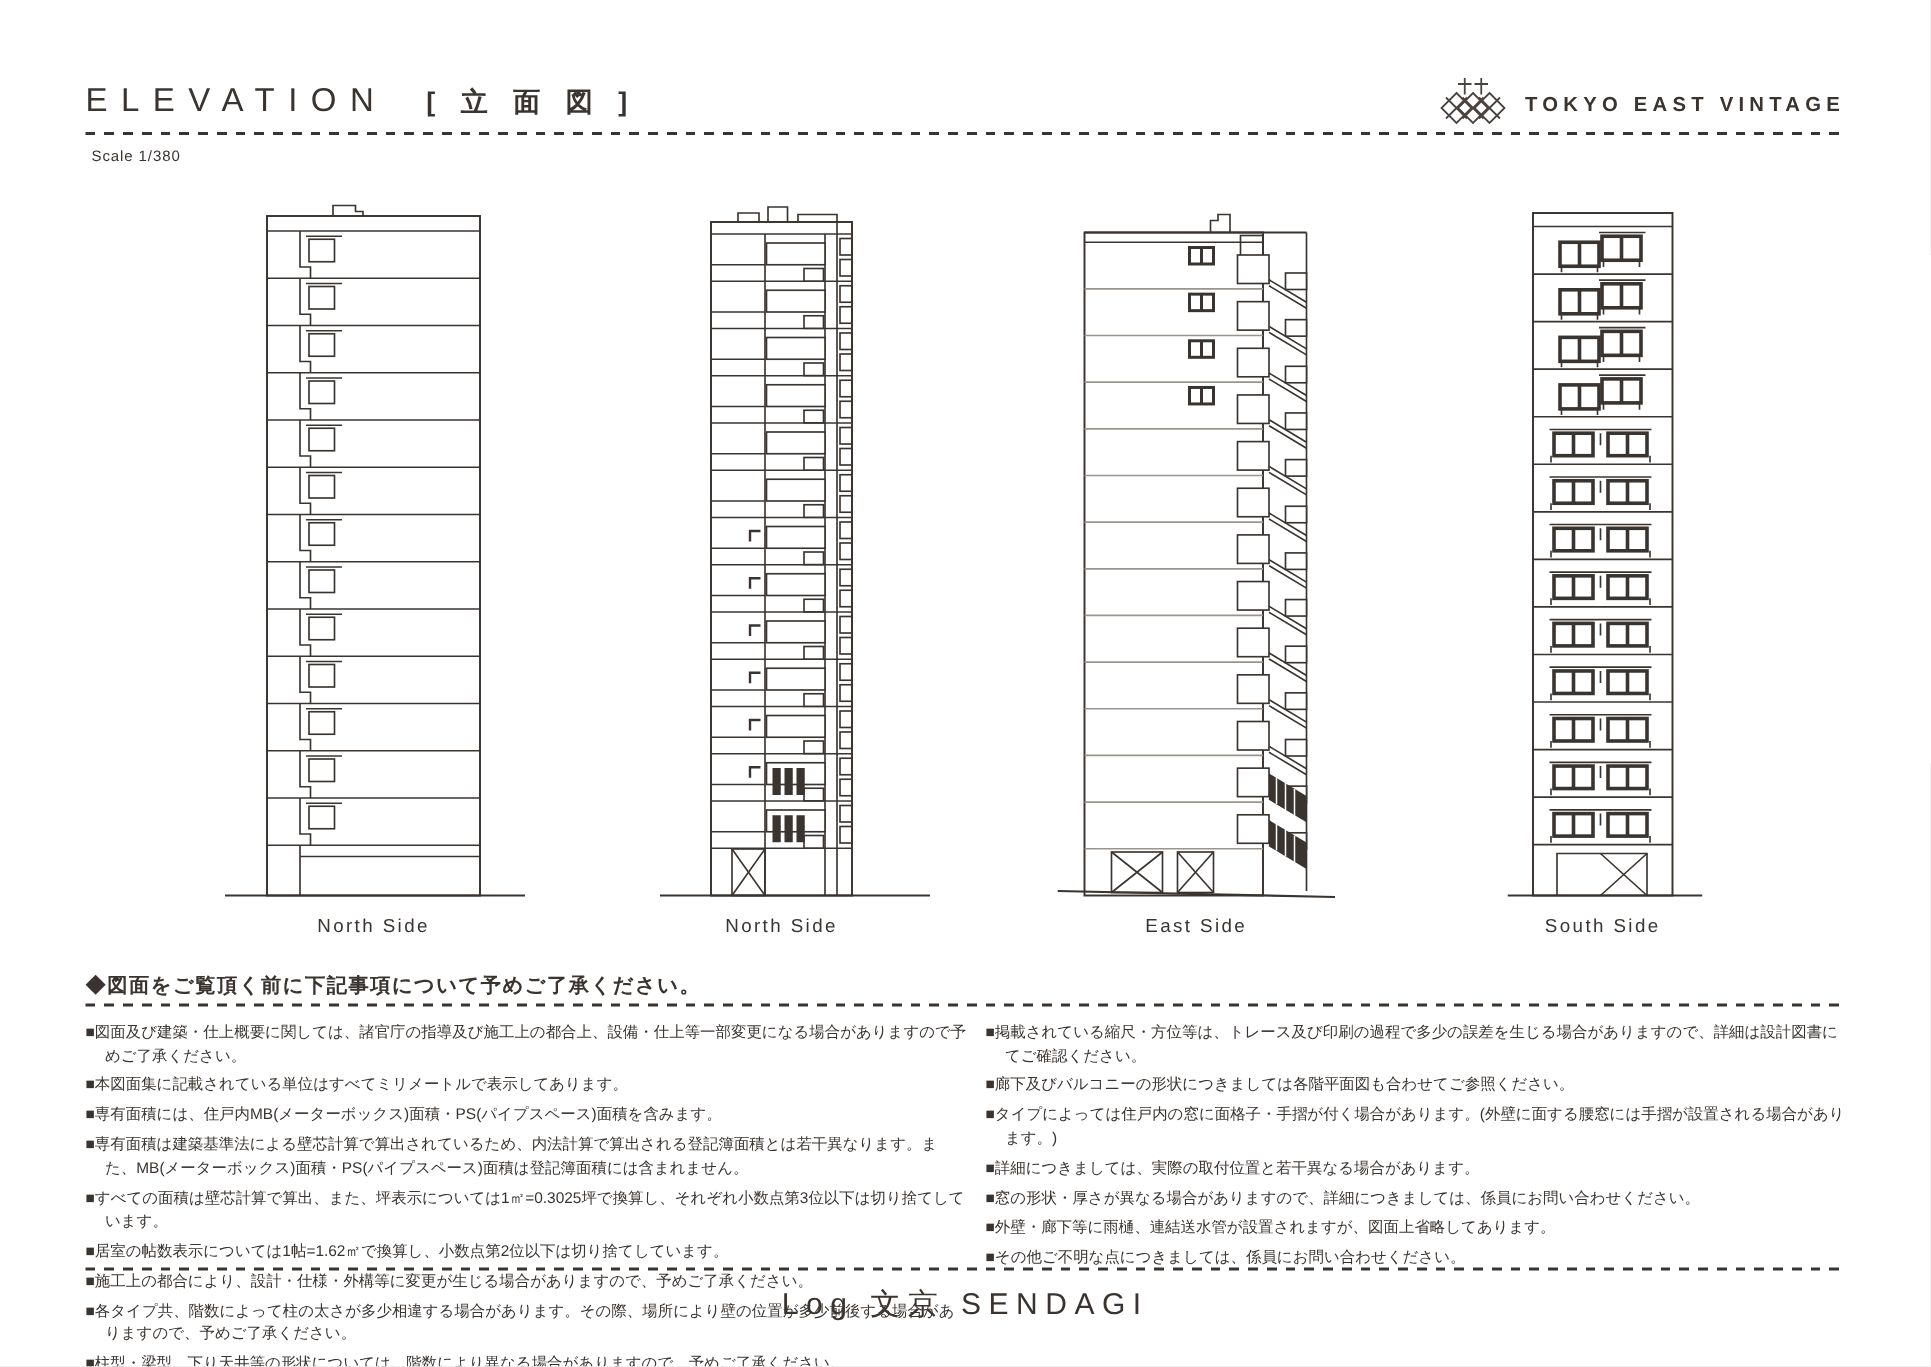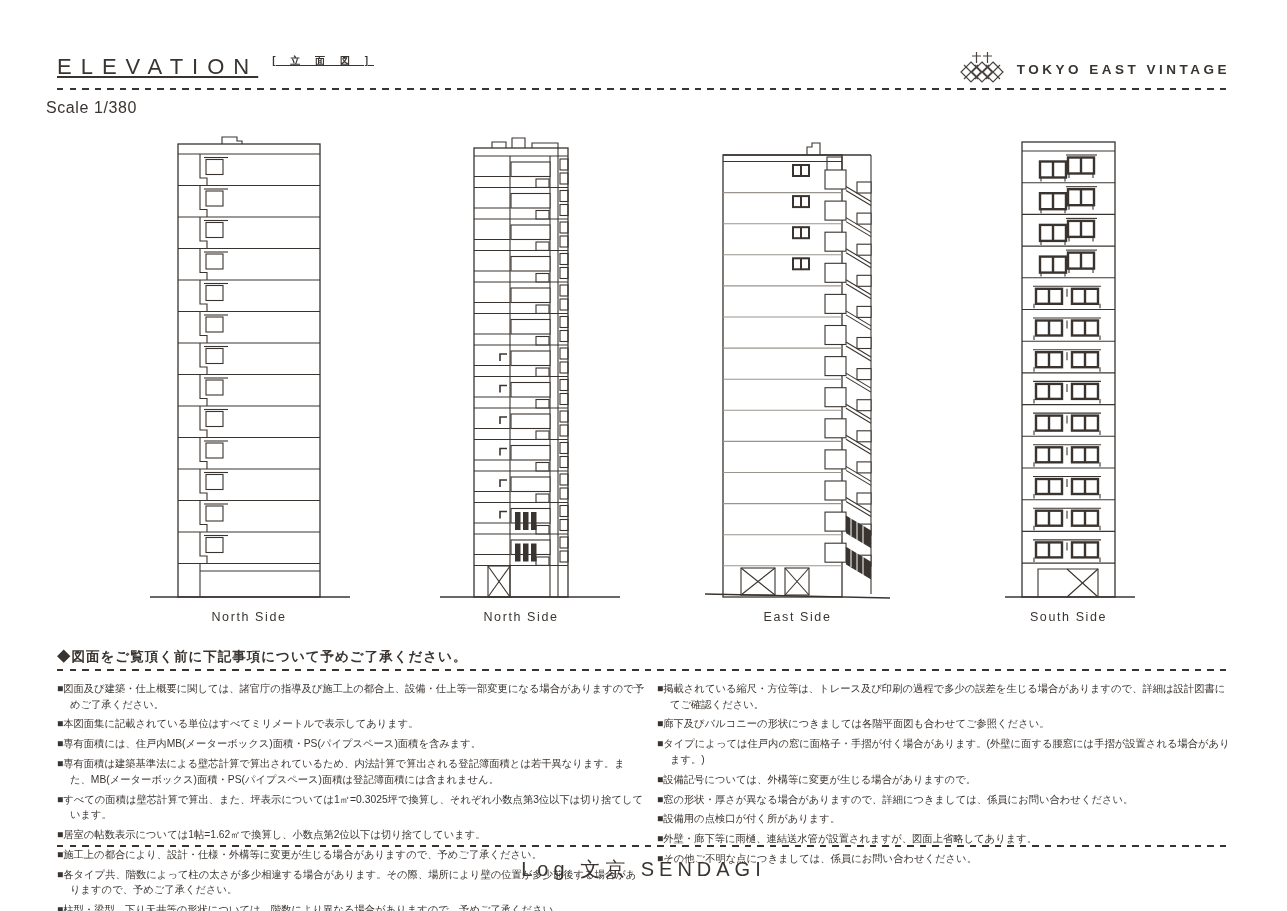--- a/index.html
+++ b/index.html
@@ -4,24 +4,24 @@
 <style>
   html,body{margin:0;padding:0;background:#e8e8e8;}
   .sheet{
     position:relative;width:1287px;height:911px;background:#ffffff;
     font-family:"Liberation Sans",sans-serif;color:#3a3430;overflow:hidden;
     margin:0 auto;
   }
   .dash{position:absolute;height:2px;left:57px;right:57px;
     background:repeating-linear-gradient(90deg,#3a3430 0 6.5px,transparent 6.5px 12.5px);}
   
-  .hdr{position:absolute;left:57px;top:54px;display:flex;align-items:flex-start;gap:14px;text-decoration:underline;}
+  .hdr{position:absolute;left:57px;top:54px;display:flex;align-items:flex-end;gap:26px;}
   .title-en{font-size:22px;letter-spacing:9px;font-weight:400;}
-  .title-jp{font-size:10px;letter-spacing:6px;font-weight:600;}
-  .scale{position:absolute;left:46px;top:99px;font-size:16px;letter-spacing:.6px;}
+  .title-jp{font-size:18px;letter-spacing:6px;font-weight:600;}
+  .scale{position:absolute;left:61px;top:99px;font-size:10px;letter-spacing:.6px;}
   .brand{position:absolute;right:57px;top:50px;display:flex;align-items:center;gap:12px;}
   .brand-text{font-size:13.5px;letter-spacing:3.5px;font-weight:700;}
   
   figure.elev-fig{position:absolute;margin:0;top:136px;height:510px;}
   figure.elev-fig figcaption{position:absolute;top:474px;text-align:center;
     font-size:12.5px;letter-spacing:1.6px;color:#3a3430;}
   
   .notice-head{position:absolute;left:57px;top:648px;font-size:13.5px;font-weight:700;letter-spacing:1px;}
   .notes{position:absolute;top:681px;margin:0;padding:0;list-style:none;}
   .notes.left{left:57px;width:588px;}
@@ -287,23 +287,22 @@
       <li>■すべての面積は壁芯計算で算出、また、坪表示については1㎡=0.3025坪で換算し、それぞれ小数点第3位以下は切り捨てしています。</li>
       <li>■居室の帖数表示については1帖=1.62㎡で換算し、小数点第2位以下は切り捨てしています。</li>
       <li>■施工上の都合により、設計・仕様・外構等に変更が生じる場合がありますので、予めご了承ください。</li>
       <li>■各タイプ共、階数によって柱の太さが多少相違する場合があります。その際、場所により壁の位置が多少前後する場合がありますので、予めご了承ください。</li>
       <li>■柱型・梁型、下り天井等の形状については、階数により異なる場合がありますので、予めご了承ください。</li>
     </ul>
   <ul class="notes right">
       <li>■掲載されている縮尺・方位等は、トレース及び印刷の過程で多少の誤差を生じる場合がありますので、詳細は設計図書にてご確認ください。</li>
       <li>■廊下及びバルコニーの形状につきましては各階平面図も合わせてご参照ください。</li>
       <li>■タイプによっては住戸内の窓に面格子・手摺が付く場合があります。(外壁に面する腰窓には手摺が設置される場合があります。)</li>
-      <li>■設備記号については、外構等に変更が生じる場合がありますので。</li>
+      <li>■詳細につきましては、実際の取付位置と若干異なる場合があります。</li>
       <li>■窓の形状・厚さが異なる場合がありますので、詳細につきましては、係員にお問い合わせください。</li>
-      <li>■設備用の点検口が付く所があります。</li>
       <li>■外壁・廊下等に雨樋、連結送水管が設置されますが、図面上省略してあります。</li>
       <li>■その他ご不明な点につきましては、係員にお問い合わせください。</li>
     </ul>
 
   <div class="dash" style="top:845px;"></div>
 
   <div class="footer">Log 文京 SENDAGI</div>
 
 </div>
 

